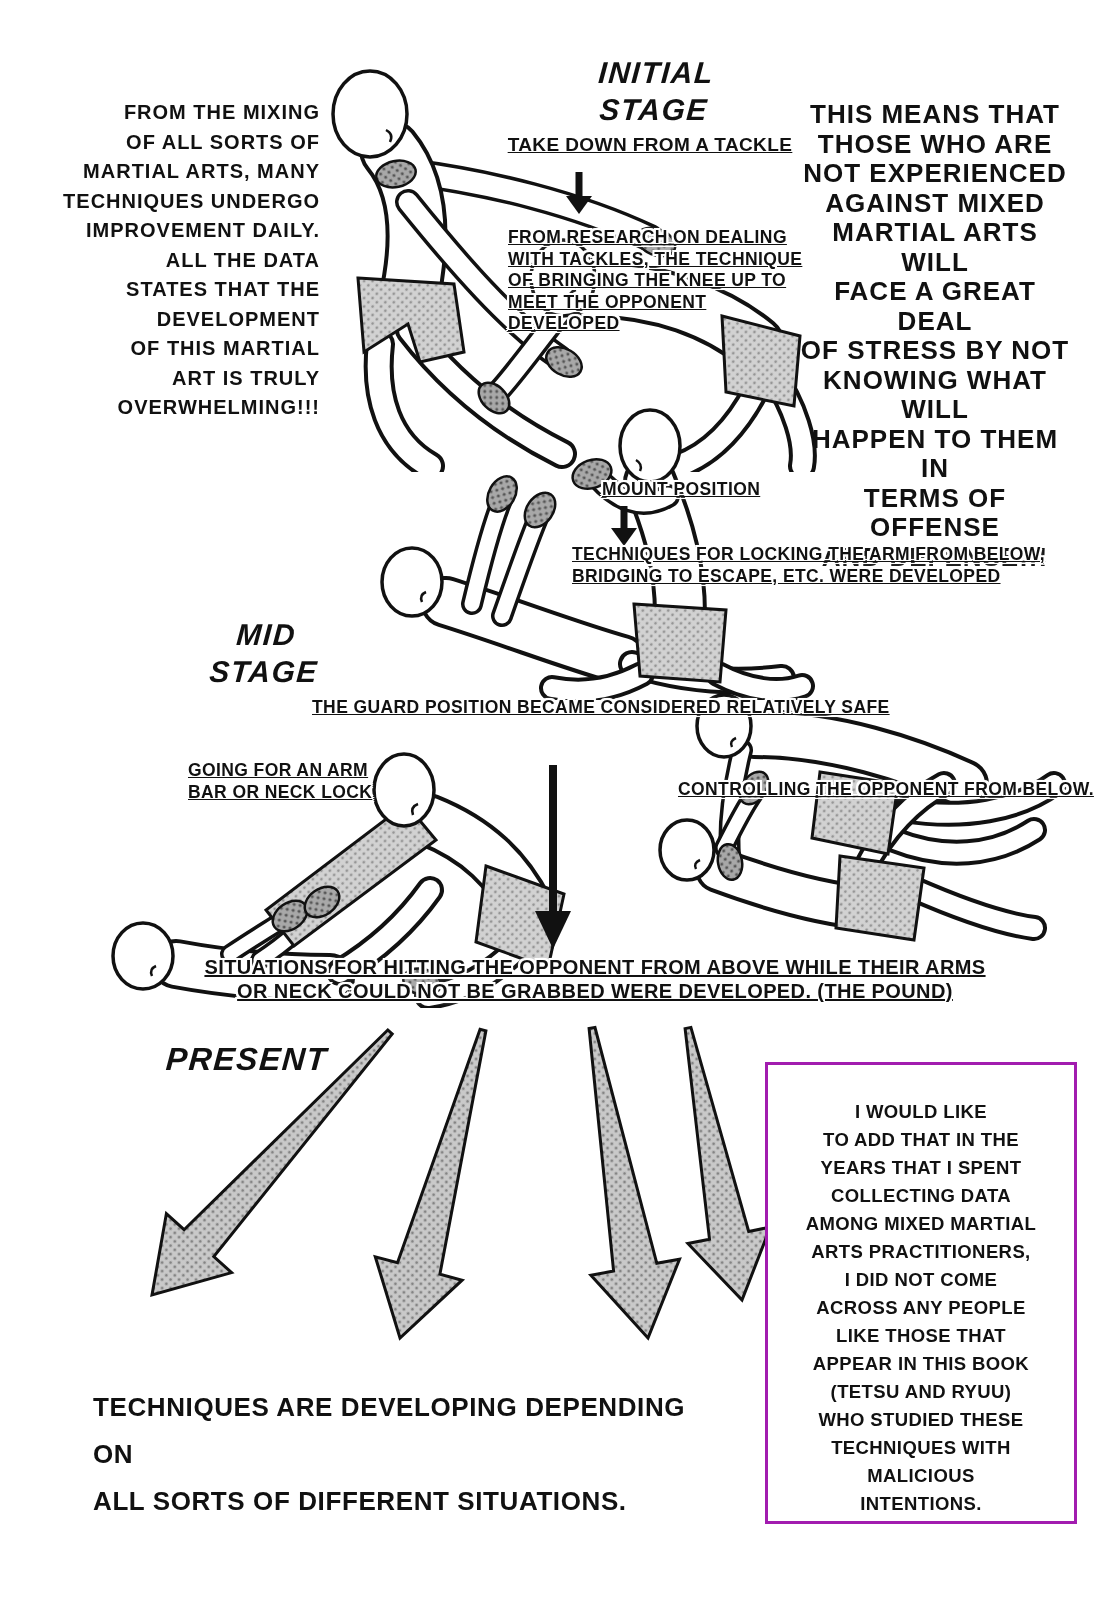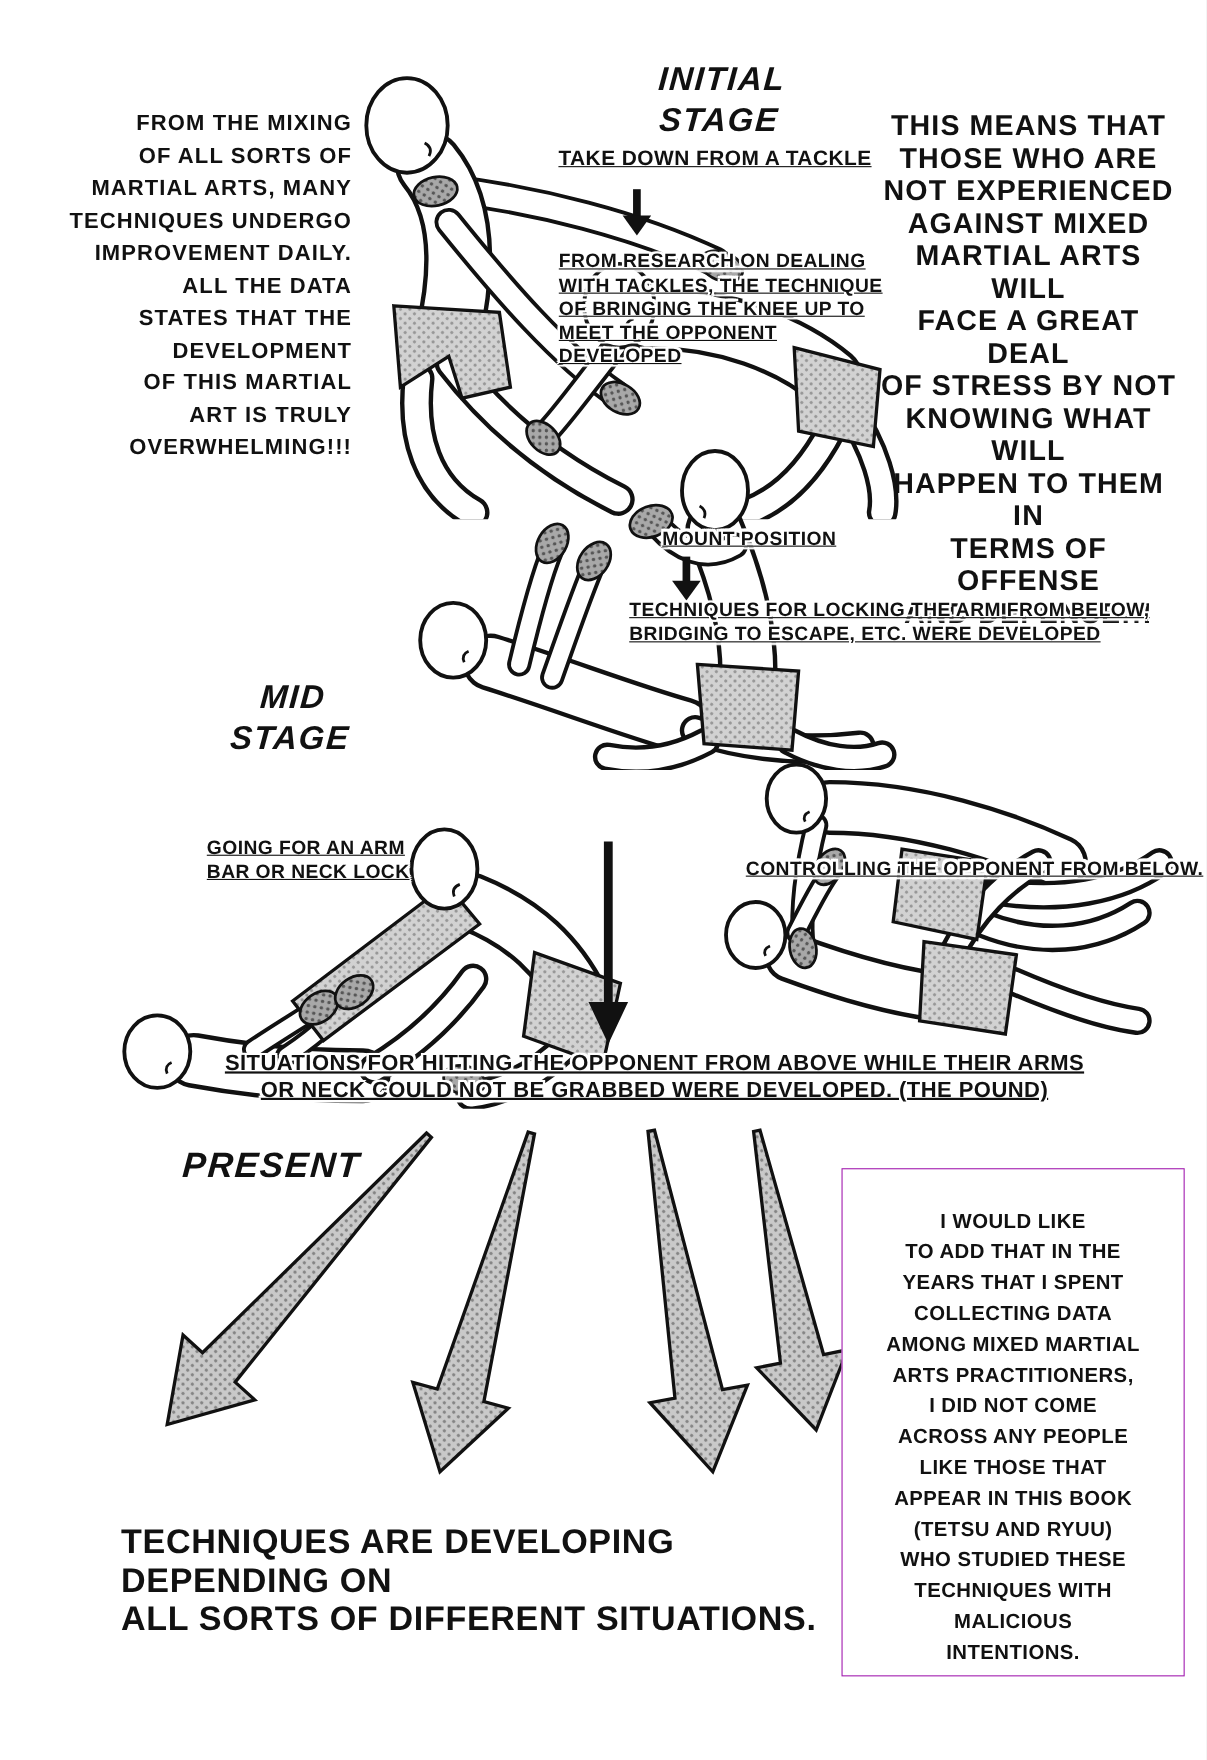--- a/index.html
+++ b/index.html
@@ -16,21 +16,21 @@
     text-shadow:-2px -2px 0 #fff, 2px -2px 0 #fff, -2px 2px 0 #fff,
                 2px 2px 0 #fff, 0 -2px 0 #fff, 0 2px 0 #fff,
                 -2px 0 0 #fff, 2px 0 0 #fff, 0 0 4px #fff;
     text-decoration:underline;
   }
   .center { text-align:center; }
   .heading { font-style:italic; letter-spacing:1.5px; transform:skewX(-4deg); }
   .illu { position:absolute; z-index:0; }
   .arrow-svg { position:absolute; z-index:1; }
   .aside-box {
-    position:absolute; z-index:5; background:#fff; border:1px solid #a21caf;
+    position:absolute; z-index:5; background:#fff; border:3px solid #a21caf;
     box-sizing:border-box;
   }
   .aside-box .txt-inner {
     font-weight:bold; white-space:pre-line; text-align:center;
     letter-spacing:.4px;
   }
 </style>
 </head>
 <body>
 
@@ -268,20 +268,21 @@
     <rect x="12.5" y="2" width="7" height="23" fill="#111"></rect>
     <polygon points="3,24 29,24 16,42" fill="#111"></polygon>
   </svg>
 
   <div class="txt halo" style="left:572px;top:543px;width:480px;font-size:17.5px;line-height:22px;">TECHNIQUES FOR LOCKING THE ARM FROM BELOW,
 BRIDGING TO ESCAPE, ETC. WERE DEVELOPED</div>
 
   <div class="txt center heading" style="left:180px;top:616px;width:170px;font-size:30px;line-height:37px;">MID
 STAGE</div>
 
+  <div class="txt halo" style="left:312px;top:697px;font-size:17.5px;">THE GUARD POSITION BECAME CONSIDERED RELATIVELY SAFE</div>
 
   <div class="txt halo" style="left:188px;top:760px;font-size:17.5px;line-height:21.5px;">GOING FOR AN ARM
 BAR OR NECK LOCK</div>
 
   <div class="txt halo" style="left:678px;top:779px;font-size:17.5px;">CONTROLLING THE OPPONENT FROM BELOW.</div>
 
   <svg class="arrow-svg" style="left:531px;top:761px;" width="44" height="192" viewBox="0 0 44 192">
     <rect x="18" y="4" width="8" height="148" fill="#111"></rect>
     <polygon points="4,150 40,150 22,188" fill="#111"></polygon>
   </svg>
@@ -297,21 +298,21 @@
         <rect width="6" height="6" fill="#c9c9c9"></rect>
           <circle cx="3" cy="3" r="1.5" fill="#848484"></circle>
       </pattern>
     </defs>
     <polygon points="297.8,22 94.1,221.7 76.4,205.6 62,287 141.6,264.6 123.8,248.5 302.2,26" fill="url(#htA)" stroke="#111" stroke-width="3"></polygon>
     <polygon points="390.1,21.2 307.5,254.8 285.3,248.8 310,330 372.1,272.2 349.9,266.2 395.9,22.8" fill="url(#htA)" stroke="#111" stroke-width="3"></polygon>
     <polygon points="499.1,20.5 523.6,263.1 500.9,267.2 558,330 589.5,251.2 566.8,255.3 505,19.5" fill="url(#htA)" stroke="#111" stroke-width="3"></polygon>
     <polygon points="595.1,20.6 619.5,231.2 597.9,235.5 652,292 680.3,219.1 658.7,223.4 600.9,19.4" fill="url(#htA)" stroke="#111" stroke-width="3"></polygon>
   </svg>
 
-  <div class="txt" style="left:110px;top:1384px;width:640px;font-size:31px;line-height:35px;letter-spacing:.6px;">TECHNIQUES ARE DEVELOPING DEPENDING ON
+  <div class="txt" style="left:93px;top:1384px;width:640px;font-size:26px;line-height:47px;letter-spacing:.6px;">TECHNIQUES ARE DEVELOPING DEPENDING ON
 ALL SORTS OF DIFFERENT SITUATIONS.</div>
 
   <div class="aside-box" style="left:765px;top:1062px;width:312px;height:462px;">
     <div class="txt-inner" style="padding:33px 8px 0;font-size:18.5px;line-height:28px;">I WOULD LIKE
 TO ADD THAT IN THE
 YEARS THAT I SPENT
 COLLECTING DATA
 AMONG MIXED MARTIAL
 ARTS PRACTITIONERS,
 I DID NOT COME

